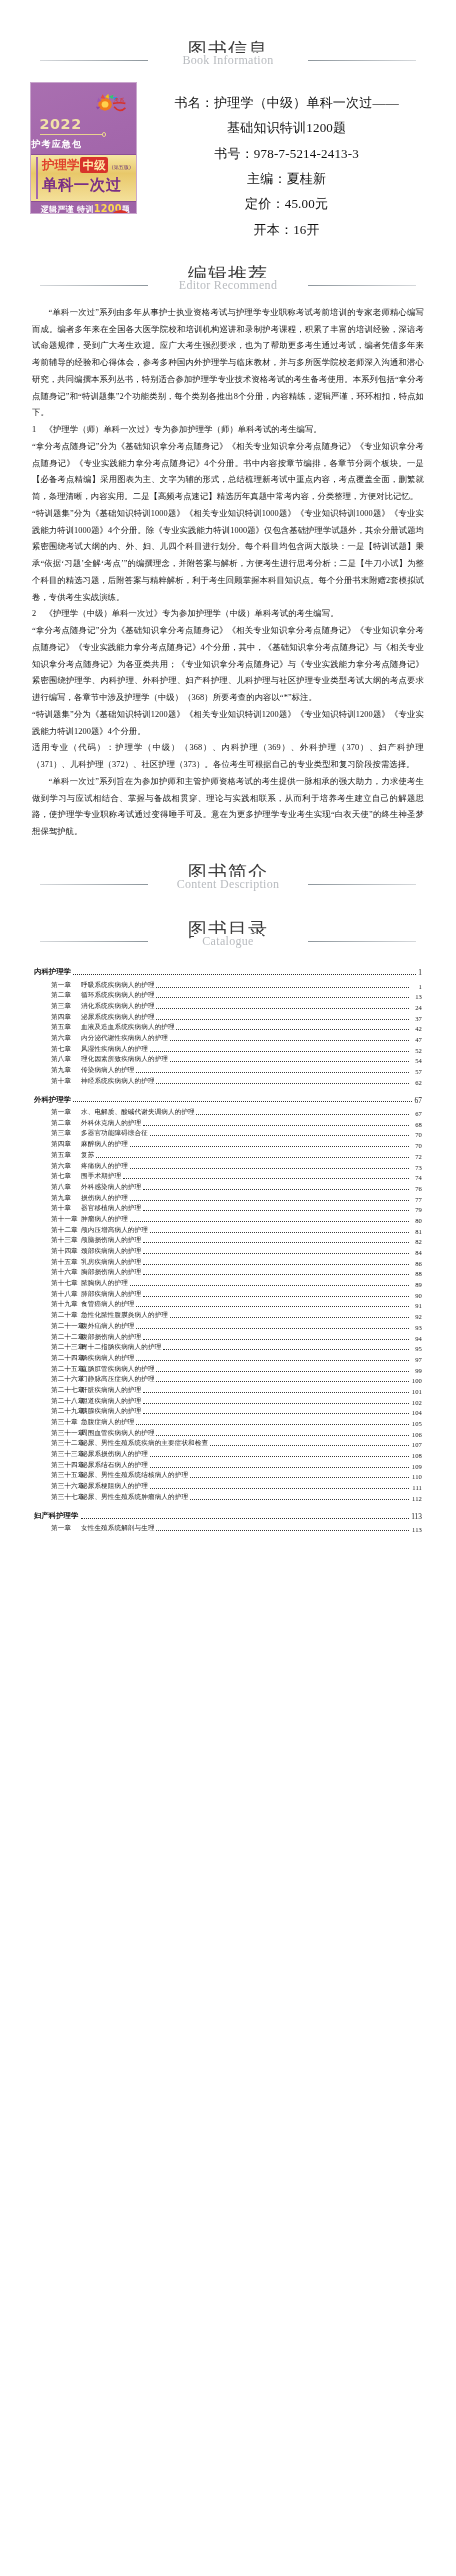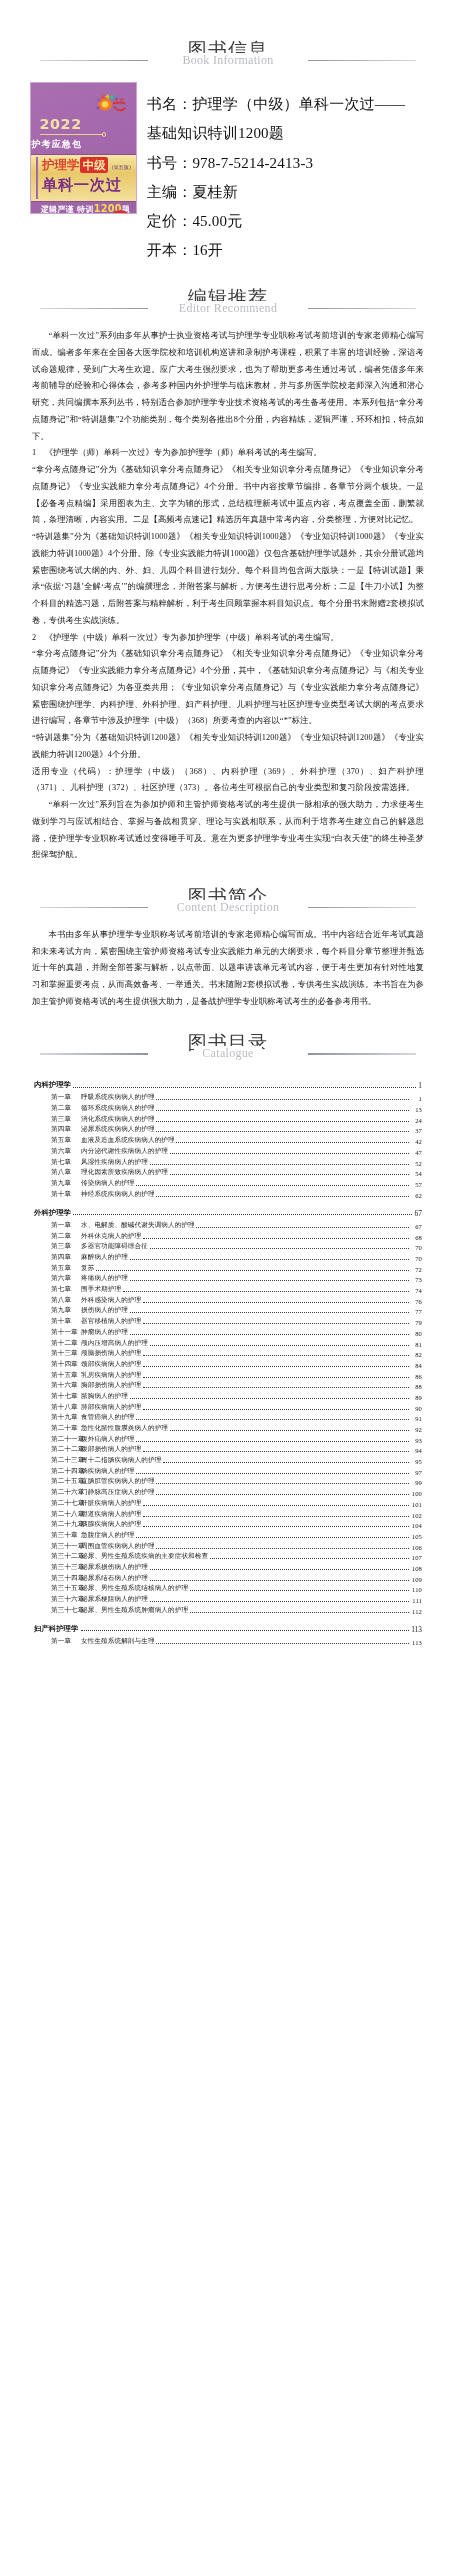--- a/index.html
+++ b/index.html
@@ -107,24 +107,25 @@
   }
   .cover .t3 .num { color:#ffd84d; font-size:9.7px; }
   .cover .gift {
     position:absolute; right:3.4px; top:127px; width:23px; height:23px; border-radius:50%;
     background:#d8322a; color:#fff; font-size:9.7px; font-weight:bold; text-align:center; line-height:23px;
     font-family:"DejaVu Sans","Liberation Sans",sans-serif;
   }
 
   .info-list { padding-top: 8px; flex:1; }
   .info-list .row {
-    font-size: 15px;
+    font-size: 13px;
     line-height: 1.95;
     color:#111;
     letter-spacing:0.2px;
+    text-align:center;
   }
 
   
   .body-text { padding: 5.7px 15px 0 15px; }
   .body-text p {
     margin: 0;
     font-size: 8.3px;
     line-height: 2.02;
     text-align: justify;
     color:#141414;
@@ -230,23 +231,20 @@
       <p>适用专业（代码）：护理学（中级）（368）、内科护理（369）、外科护理（370）、妇产科护理（371）、儿科护理（372）、社区护理（373）。各位考生可根据自己的专业类型和复习阶段按需选择。</p>
       <p class="ind">“单科一次过”系列旨在为参加护师和主管护师资格考试的考生提供一脉相承的强大助力，力求使考生做到学习与应试相结合、掌握与备战相贯穿、理论与实践相联系，从而利于培养考生建立自己的解题思路，使护理学专业职称考试通过变得唾手可及。意在为更多护理学专业考生实现“白衣天使”的终生神圣梦想保驾护航。</p>
     </div>
 
   <div class="sec-head">
     <div class="cn">图书简介</div>
     <div class="rule-wrap">
       <span class="en">Content Description</span>
     </div>
   </div>
-  <div class="body-text" id="content-description-body">
-      <p class="ind">本书由多年从事护理学专业职称考试考前培训的专家老师精心编写而成。书中内容结合近年考试真题和未来考试方向，紧密围绕主管护师资格考试专业实践能力单元的大纲要求，每个科目分章节整理并甄选近十年的真题，并附全部答案与解析，以点带面、以题串讲该单元考试内容，便于考生更加有针对性地复习和掌握重要考点，从而高效备考、一举通关。书末随附2套模拟试卷，专供考生实战演练。本书旨在为参加主管护师资格考试的考生提供强大助力，是备战护理学专业职称考试考生的必备参考用书。</p>
-    </div>
 
   <div class="sec-head">
     <div class="cn">图书目录</div>
     <div class="rule-wrap">
       <span class="en">Catalogue</span>
     </div>
   </div>
   <div class="toc" id="toc-body">
       <div class="grp">
         <span class="lbl">内科护理学</span>

